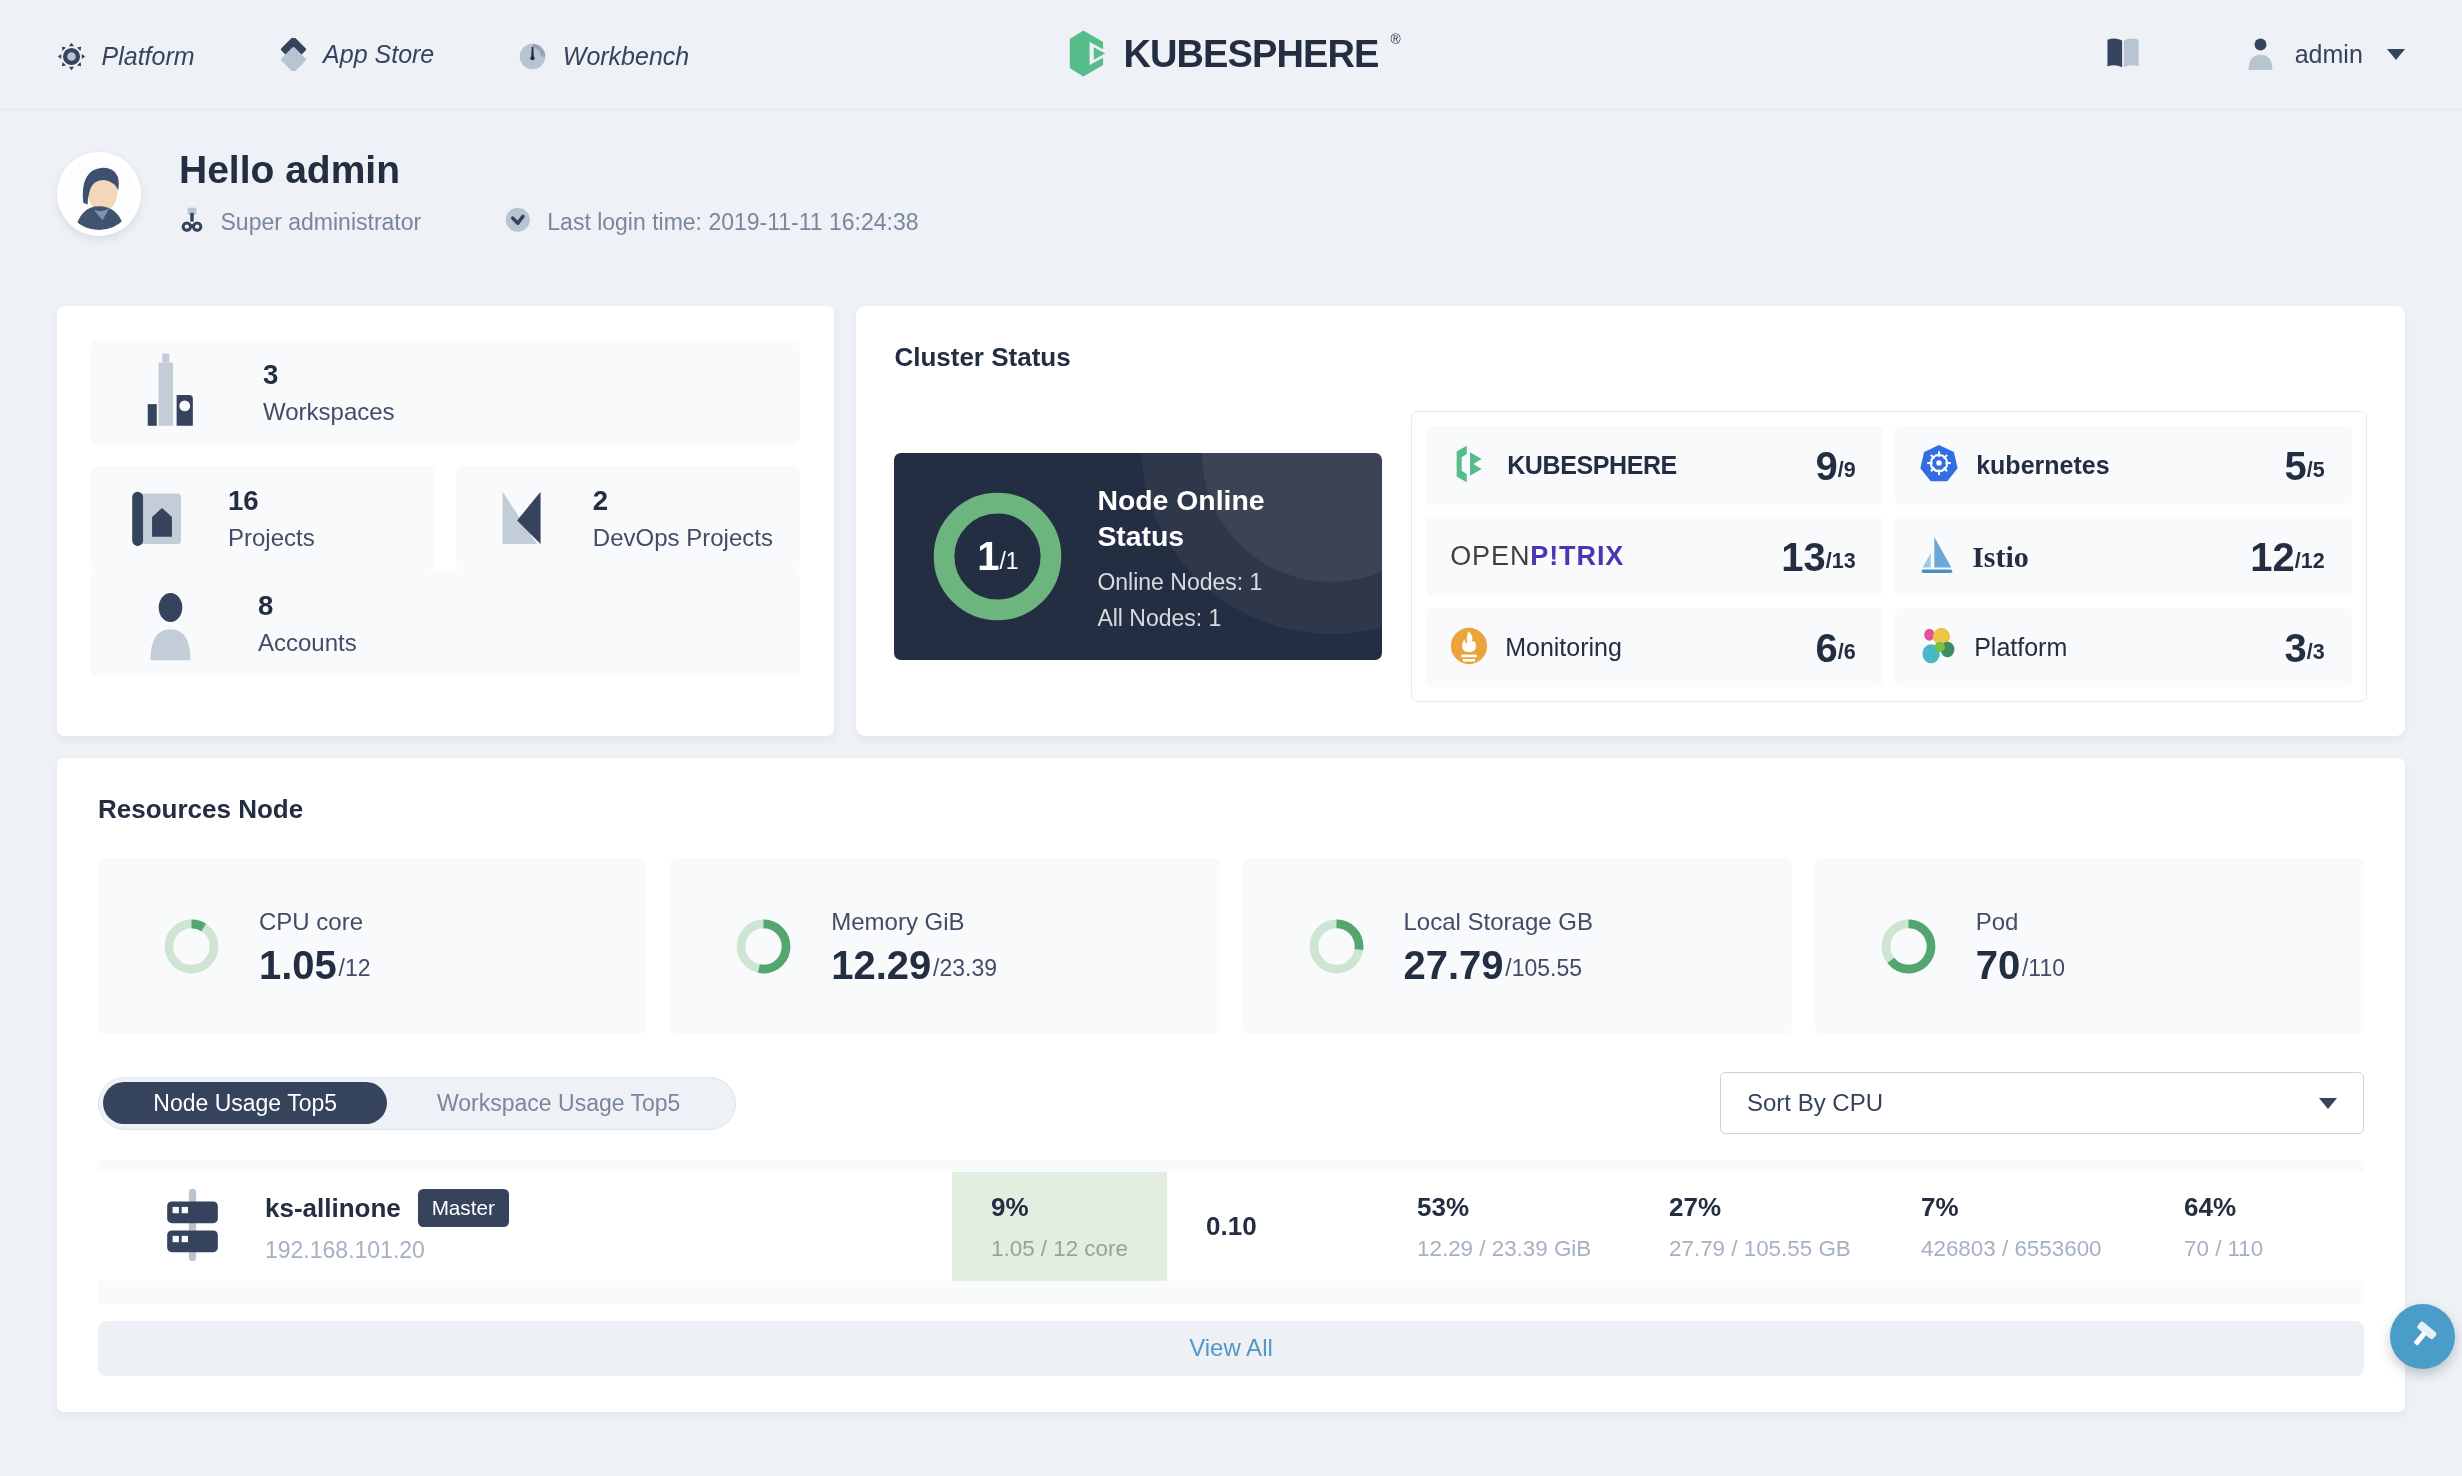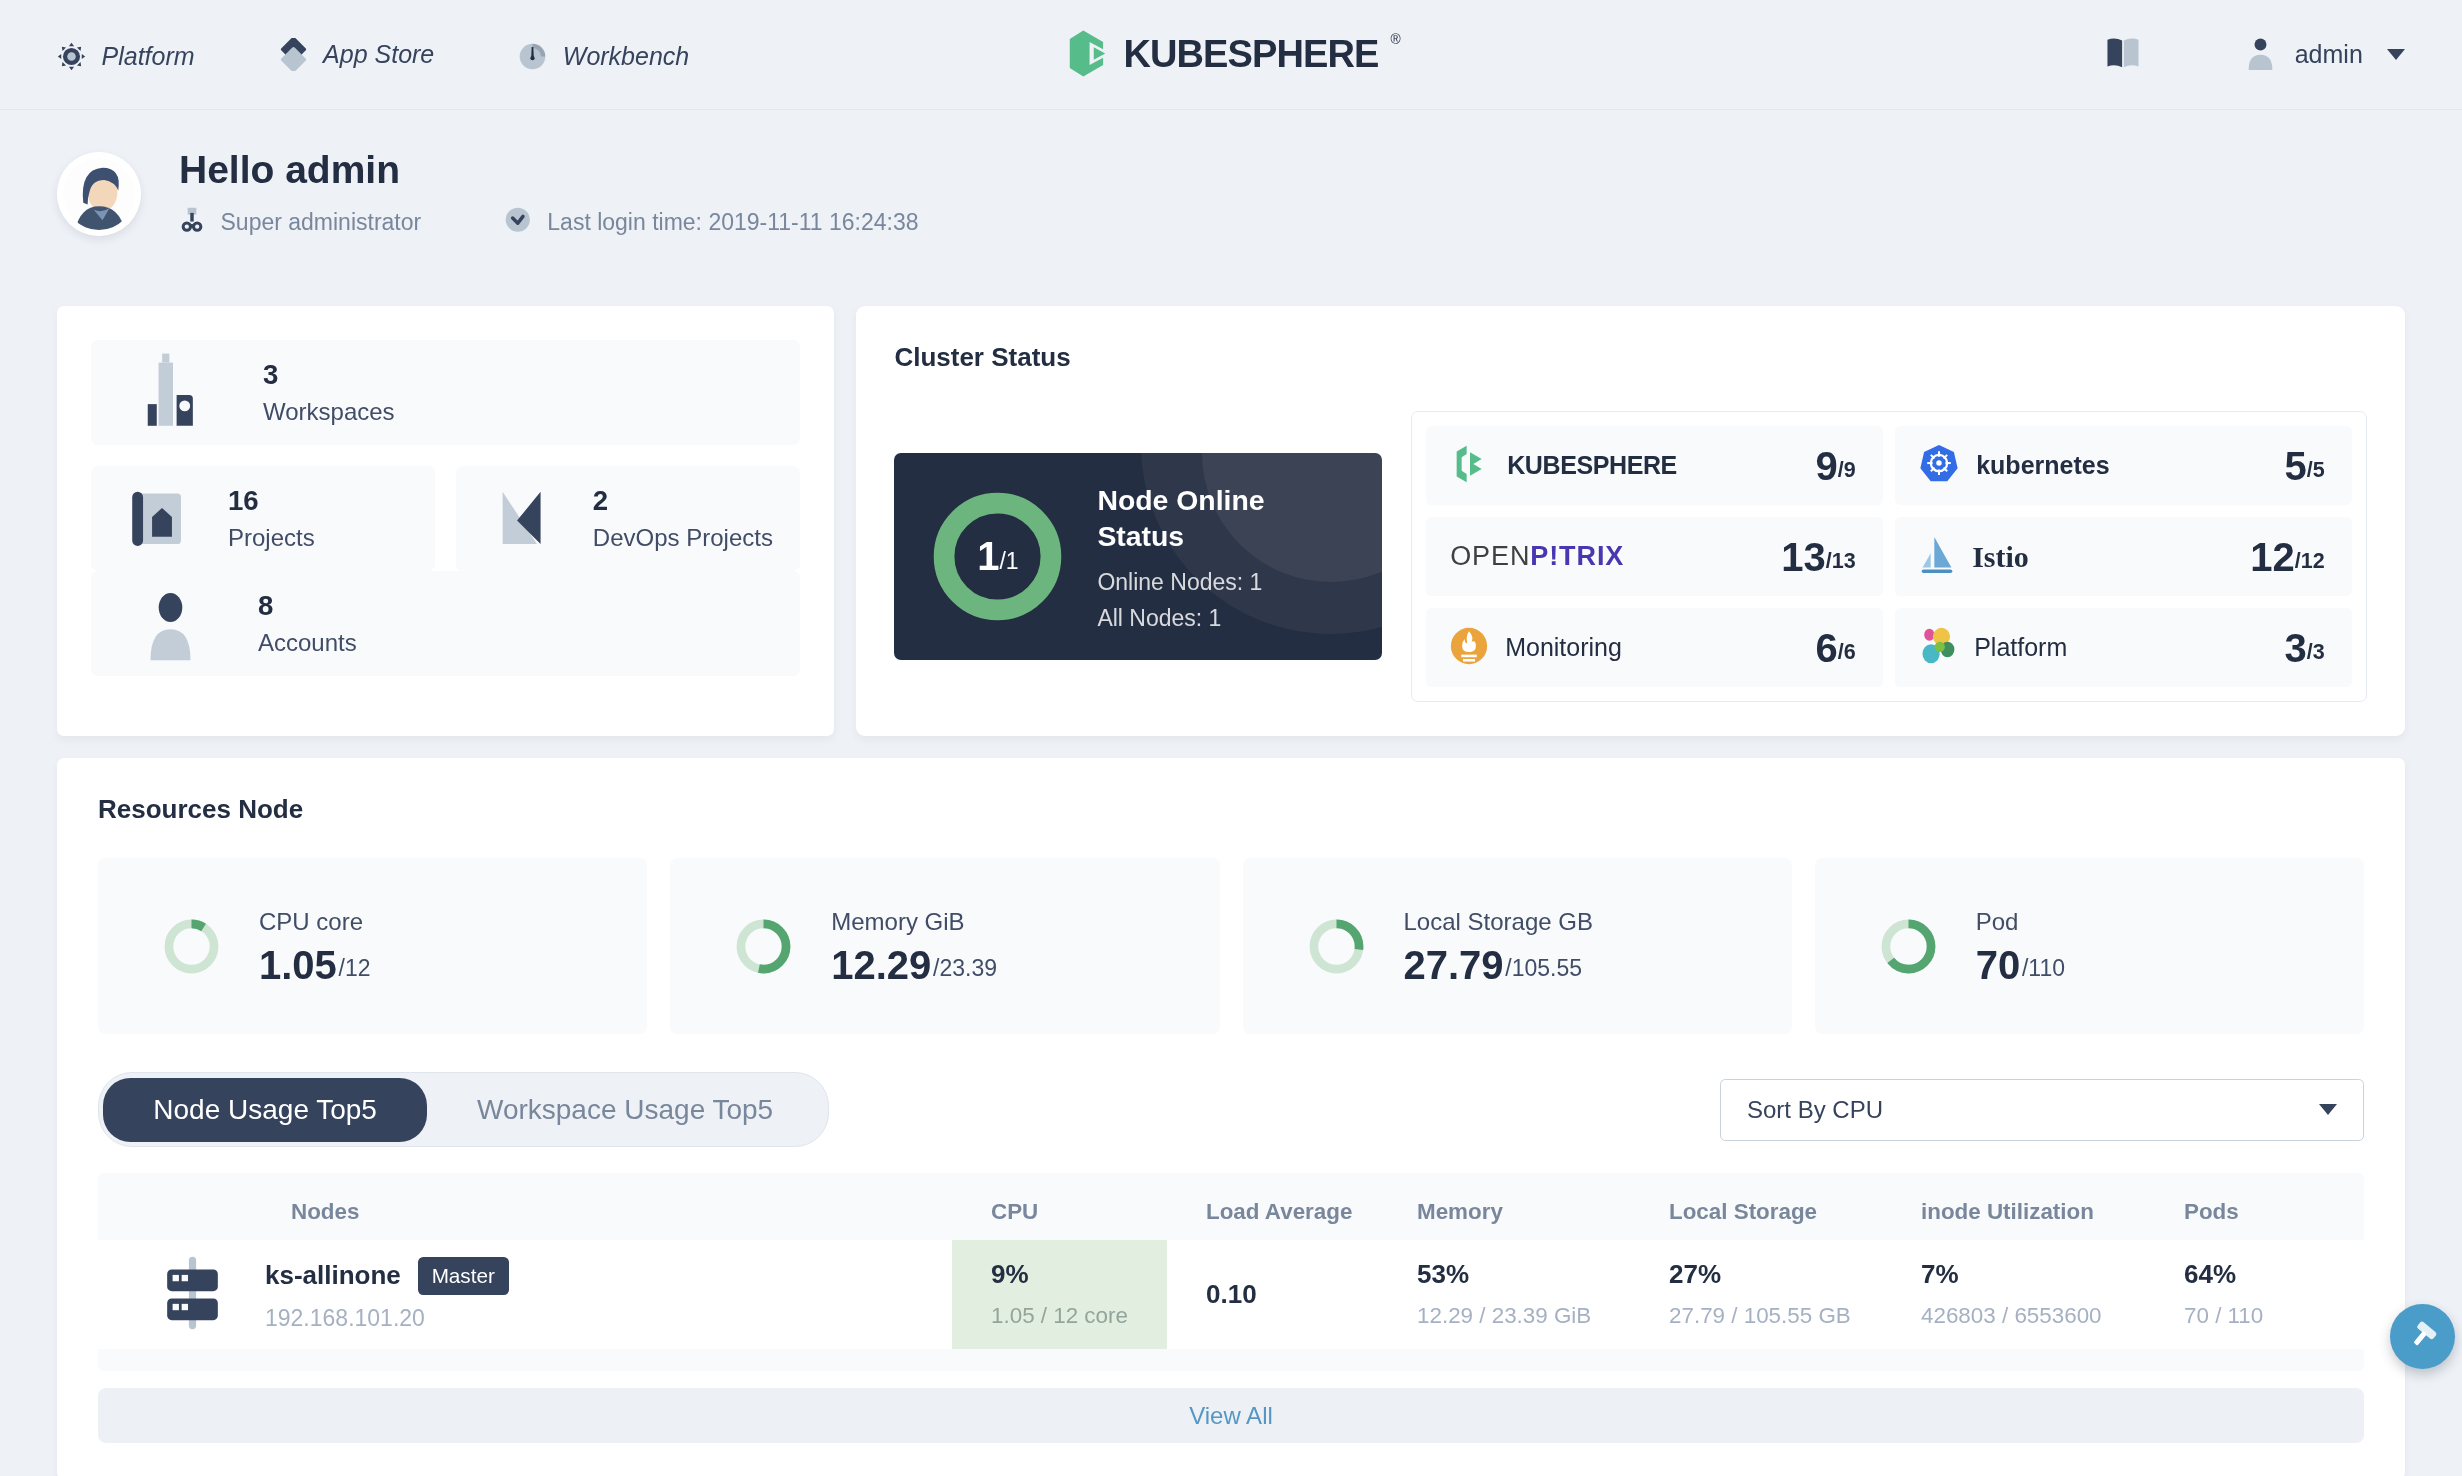--- a/index.html
+++ b/index.html
@@ -72,21 +72,21 @@
   .gauges { display:grid; grid-template-columns:repeat(4,1fr); gap:23px; margin-top:33px; }
   .gauge-tile { background:#f9fafc; border-radius:6.9px; height:176px; display:flex; align-items:center; gap:38px; padding-left:64px; }
   .gauge-tile svg { flex:none; }
   .g-label { font-size:24px; color:#414d66; }
   .g-value { display:flex; align-items:flex-end; margin-top:8.6px; }
   .g-value .big { font-size:40px; font-weight:700; color:#242e42; line-height:1; }
   .g-value .small { font-size:23px; color:#414d66; margin-bottom:2.6px; margin-left:1.7px; }
 
   .controls { display:flex; justify-content:space-between; align-items:center; margin-top:38px; }
   .tabs { display:flex; background:#eef1f5; border:0.9px solid #dfe5ec; border-radius:34px; padding:4.3px; }
-  .tab { height:64px; padding:7px 50px; display:flex; align-items:center; border-radius:27.6px; font-size:28px; color:#79879c; cursor:pointer; }
+  .tab { height:42px; padding:7px 50px; display:flex; align-items:center; border-radius:27.6px; font-size:23px; color:#79879c; cursor:pointer; }
   .tab.active { background:#36435c; color:#fff; font-weight:500; }
   .select-box { width:644px; height:62px; background:#fff; border:0.9px solid #c9d3de; border-radius:5.2px; display:flex; align-items:center; padding:0 26px; font-size:24px; color:#36435c; cursor:pointer; }
   .select-box .caret { margin-left:auto; }
 
   .table-wrap { margin-top:26px; background:#f9fafc; border-radius:5.2px; padding:12px 0 22.4px; }
   .tcols { display:grid; grid-template-columns:854px 215px 211px 252px 252px 263px 1fr; }
   .thead { height:55px; align-items:center; }
   .th { font-size:22.4px; font-weight:600; color:#79879c; padding-left:39px; }
   .th:first-child { padding-left:193px; }
   .trow { background:#fff; height:109px; align-items:center; }
@@ -447,29 +447,20 @@
         <div class="tab active">Node Usage Top5</div>
         <div class="tab">Workspace Usage Top5</div>
       </div>
       <div class="select-box">
         <span>Sort By CPU</span>
         <span class="caret"></span>
       </div>
     </div>
 
     <div class="table-wrap">
-      <div class="tcols thead">
-        <div class="th">Nodes</div>
-        <div class="th">CPU</div>
-        <div class="th">Load Average</div>
-        <div class="th">Memory</div>
-        <div class="th">Local Storage</div>
-        <div class="th">inode Utilization</div>
-        <div class="th">Pods</div>
-      </div>
 
       <div class="tcols trow">
         <div class="node-cell">
           <span><svg width="69" height="76" viewBox="0 0 76 84">
                 <rect x="34" y="2" width="8" height="80" rx="4" fill="#b9c4d1"></rect>
                 <rect x="10" y="16" width="56" height="24" rx="5" fill="#36435c"></rect>
                 <rect x="16" y="22" width="7" height="7" fill="#f9fafc"></rect>
                 <rect x="26" y="22" width="7" height="7" fill="#f9fafc"></rect>
                 <rect x="10" y="48" width="56" height="24" rx="5" fill="#36435c"></rect>
                 <rect x="16" y="54" width="7" height="7" fill="#f9fafc"></rect>

